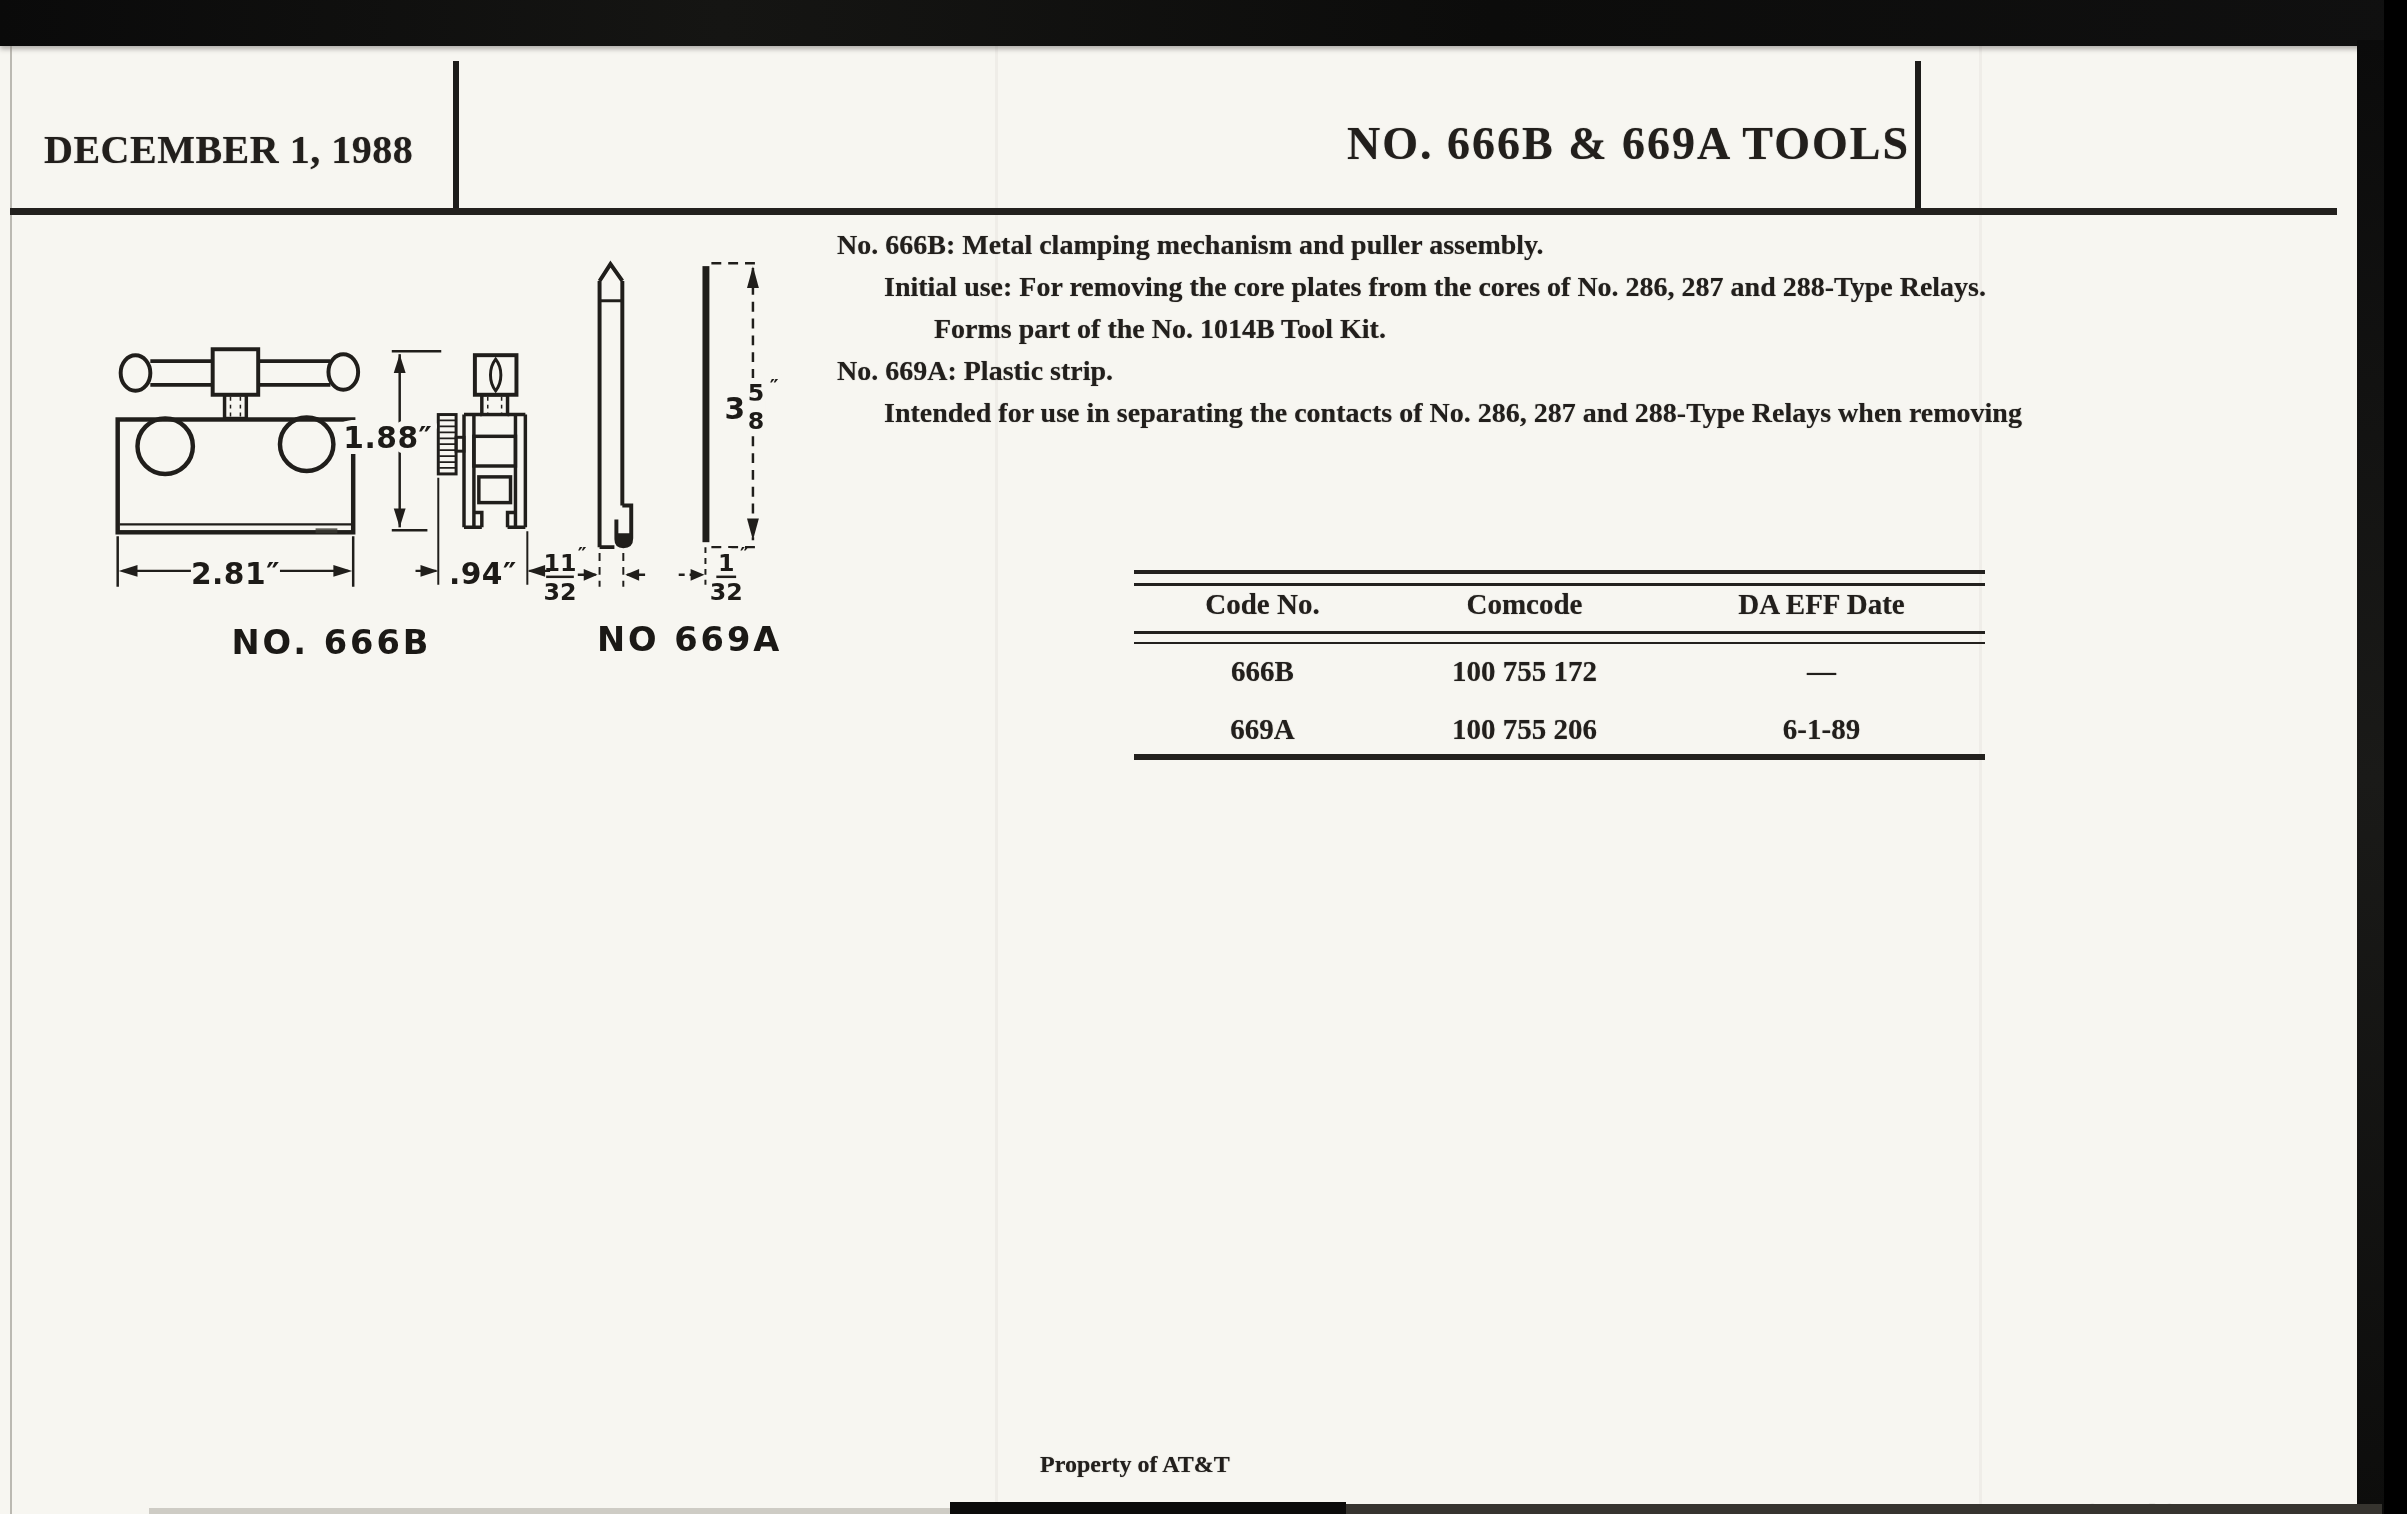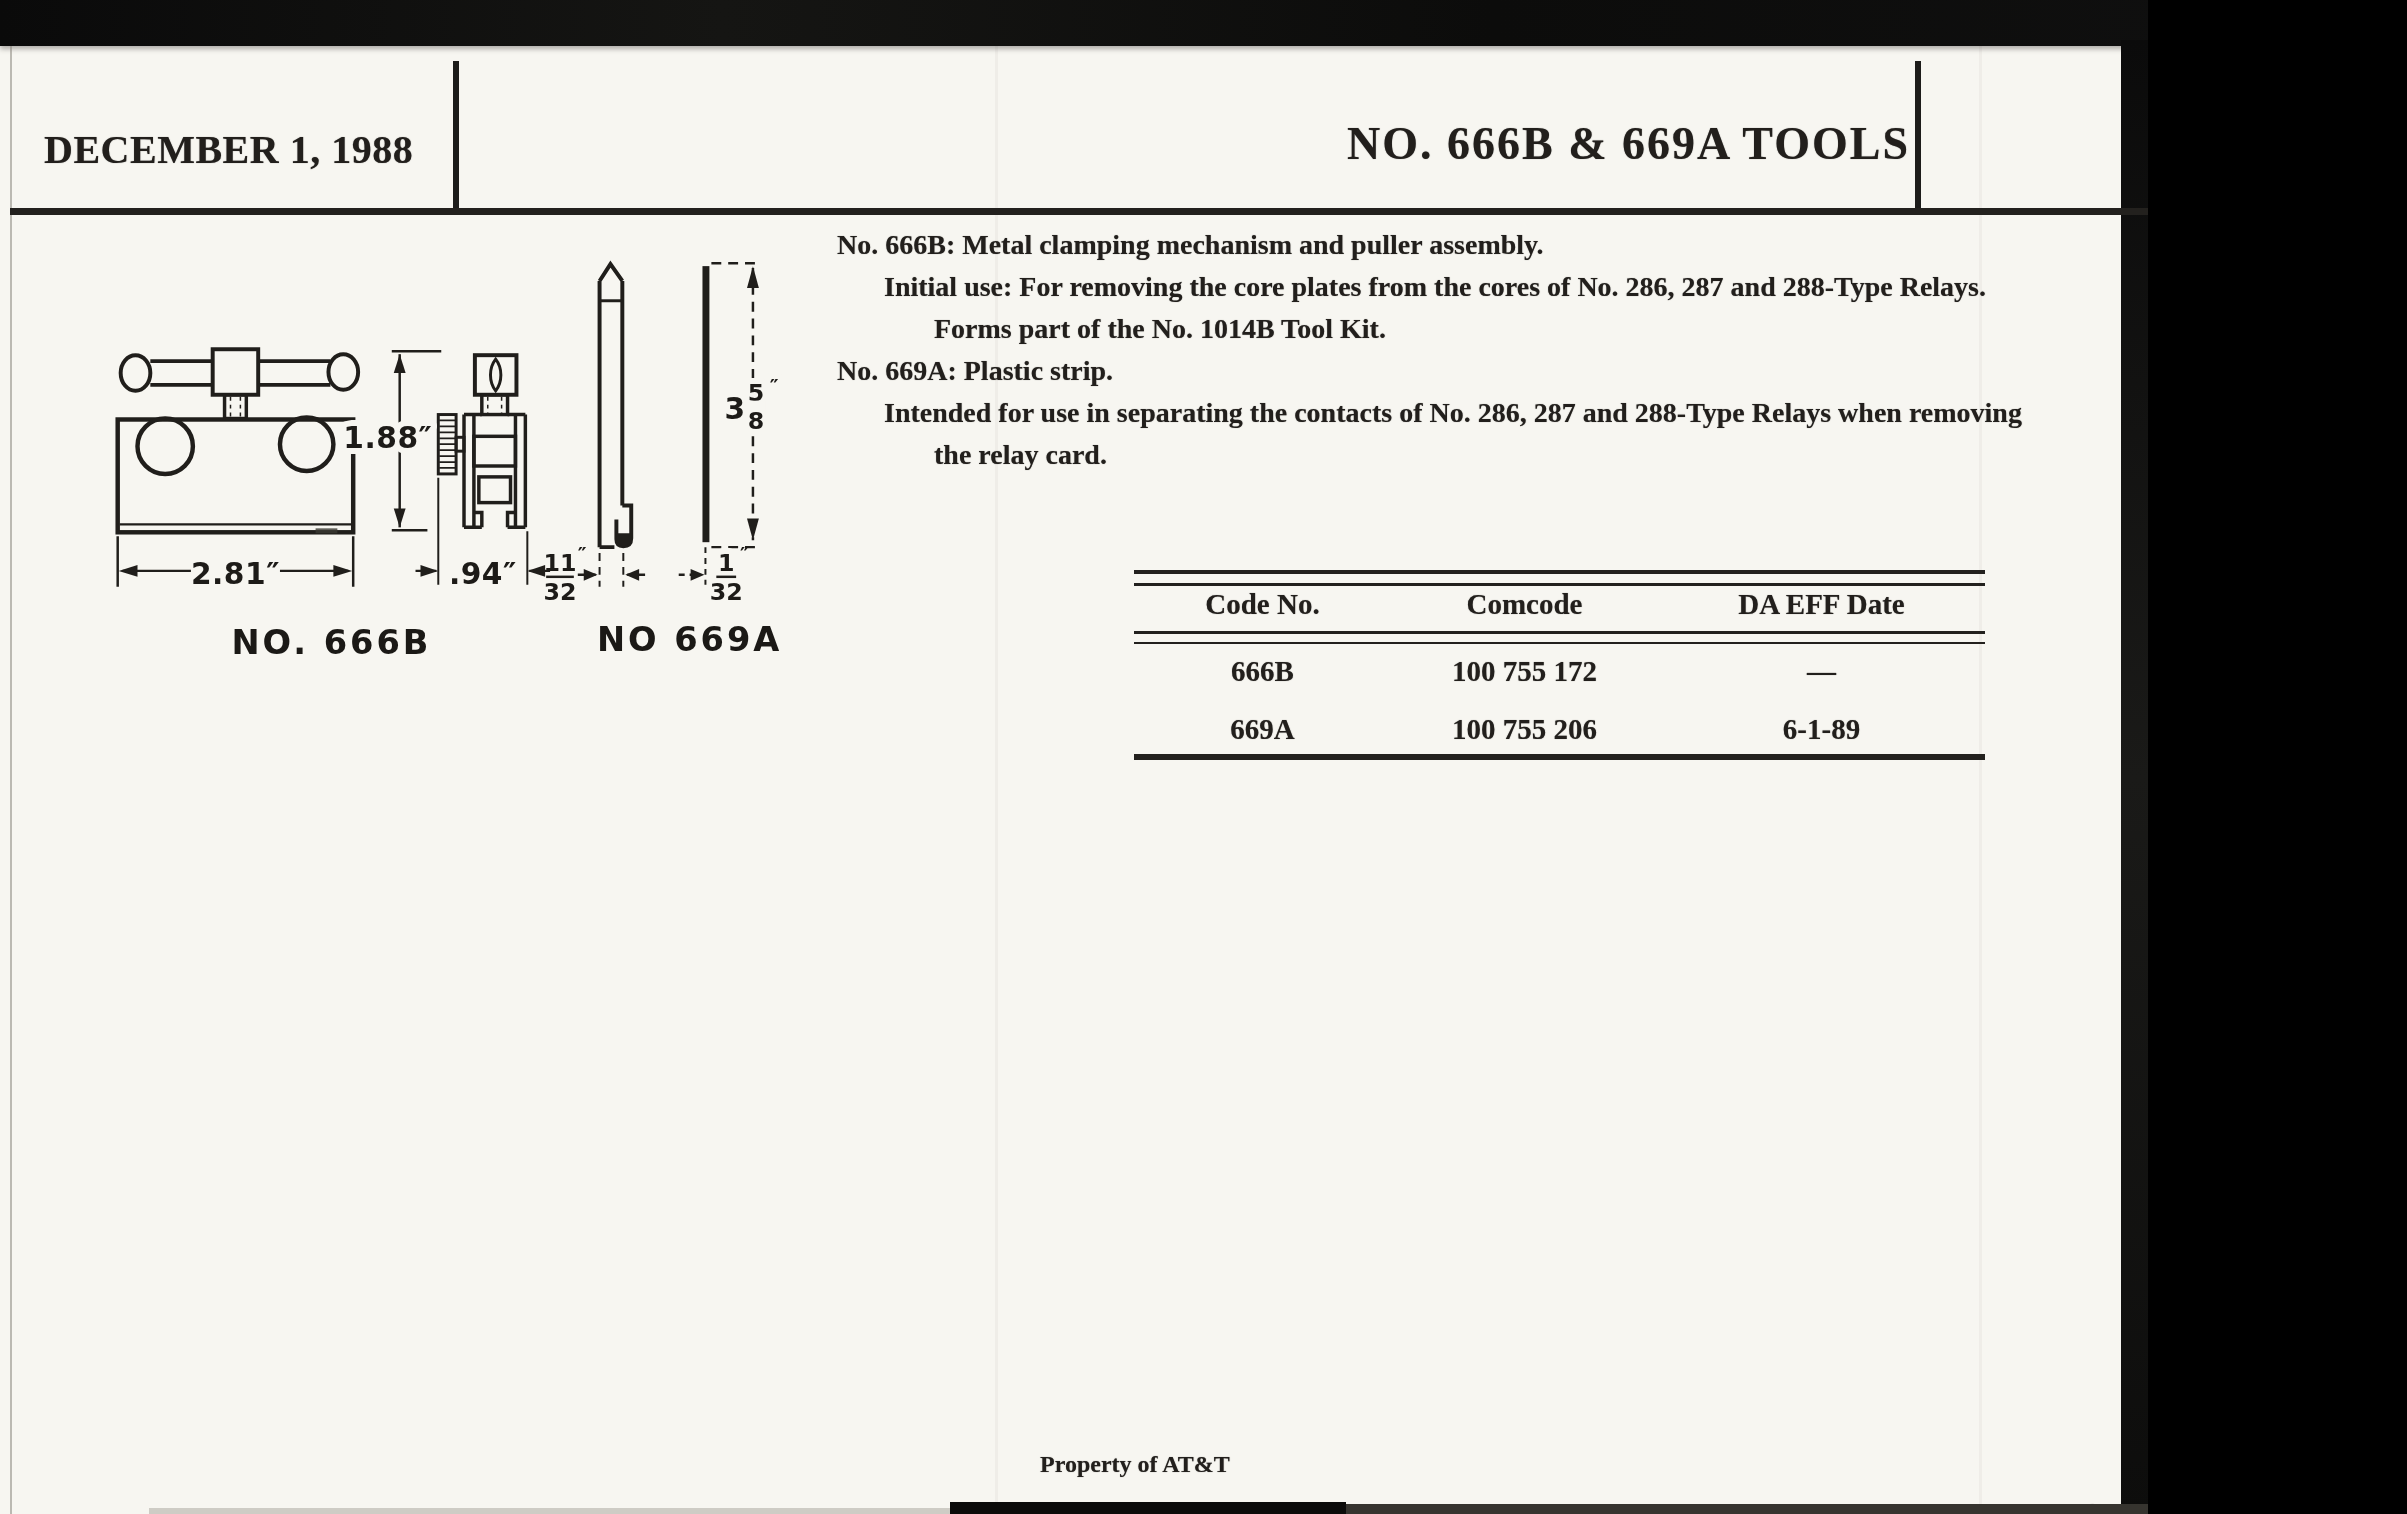--- a/index.html
+++ b/index.html
@@ -1,16 +1,16 @@
 <!DOCTYPE html>
 <html><head>
 <meta charset="utf-8">
 <style>
   html,body{margin:0;padding:0;background:#000;}
-  .page{position:relative;width:2148px;height:1515px;background:#f7f6f1;overflow:hidden;
+  .page{position:relative;width:2384px;height:1515px;background:#f7f6f1;overflow:hidden;
         font-family:"Liberation Serif","DejaVu Serif",serif;color:#221f1c;}
   
   .scan-top{position:absolute;left:0;top:0;width:2408px;height:46px;
             background:linear-gradient(90deg,#0a0a0a,#151513 30%,#0c0c0b 62%,#101010);
             box-shadow:0 3px 5px rgba(40,38,34,.35);}
   .scan-right{position:absolute;right:0;top:40px;width:27px;height:1475px;
               background:linear-gradient(180deg,#0b0b0b,#1a1a18 50%,#0d0d0c);}
   .scan-left-edge{position:absolute;left:10px;top:46px;width:2px;height:1469px;background:#8a867e;opacity:.55;}
   .scan-bottom-light{position:absolute;left:149px;bottom:0;width:802px;height:7px;background:#c7c4bd;opacity:.85;}
   .scan-bottom-black{position:absolute;left:950px;bottom:0;width:396px;height:13px;background:#0b0b0a;}
@@ -69,21 +69,20 @@
   <div class="hdr-div left"></div>
   <div class="hdr-div right"></div>
   <div class="hdr-rule"></div>
 
   <div class="bodytext">
     <div class="line ind0">No. 666B: Metal clamping mechanism and puller assembly.</div>
     <div class="line ind1">Initial use: For removing the core plates from the cores of No. 286, 287 and 288-Type Relays.</div>
     <div class="line ind2">Forms part of the No. 1014B Tool Kit.</div>
     <div class="line ind0">No. 669A: Plastic strip.</div>
     <div class="line ind1">Intended for use in separating the contacts of No. 286, 287 and 288-Type Relays when removing</div>
-    <div class="line ind2">the relay card.</div>
   </div>
 
   <div class="tbl">
     <div class="t-rule t-top"></div>
     <div class="t-row t-head">
       <div>Code No.</div>
       <div>Comcode</div>
       <div>DA EFF Date</div>
     </div>
     <div class="t-rule t-sep"></div>

